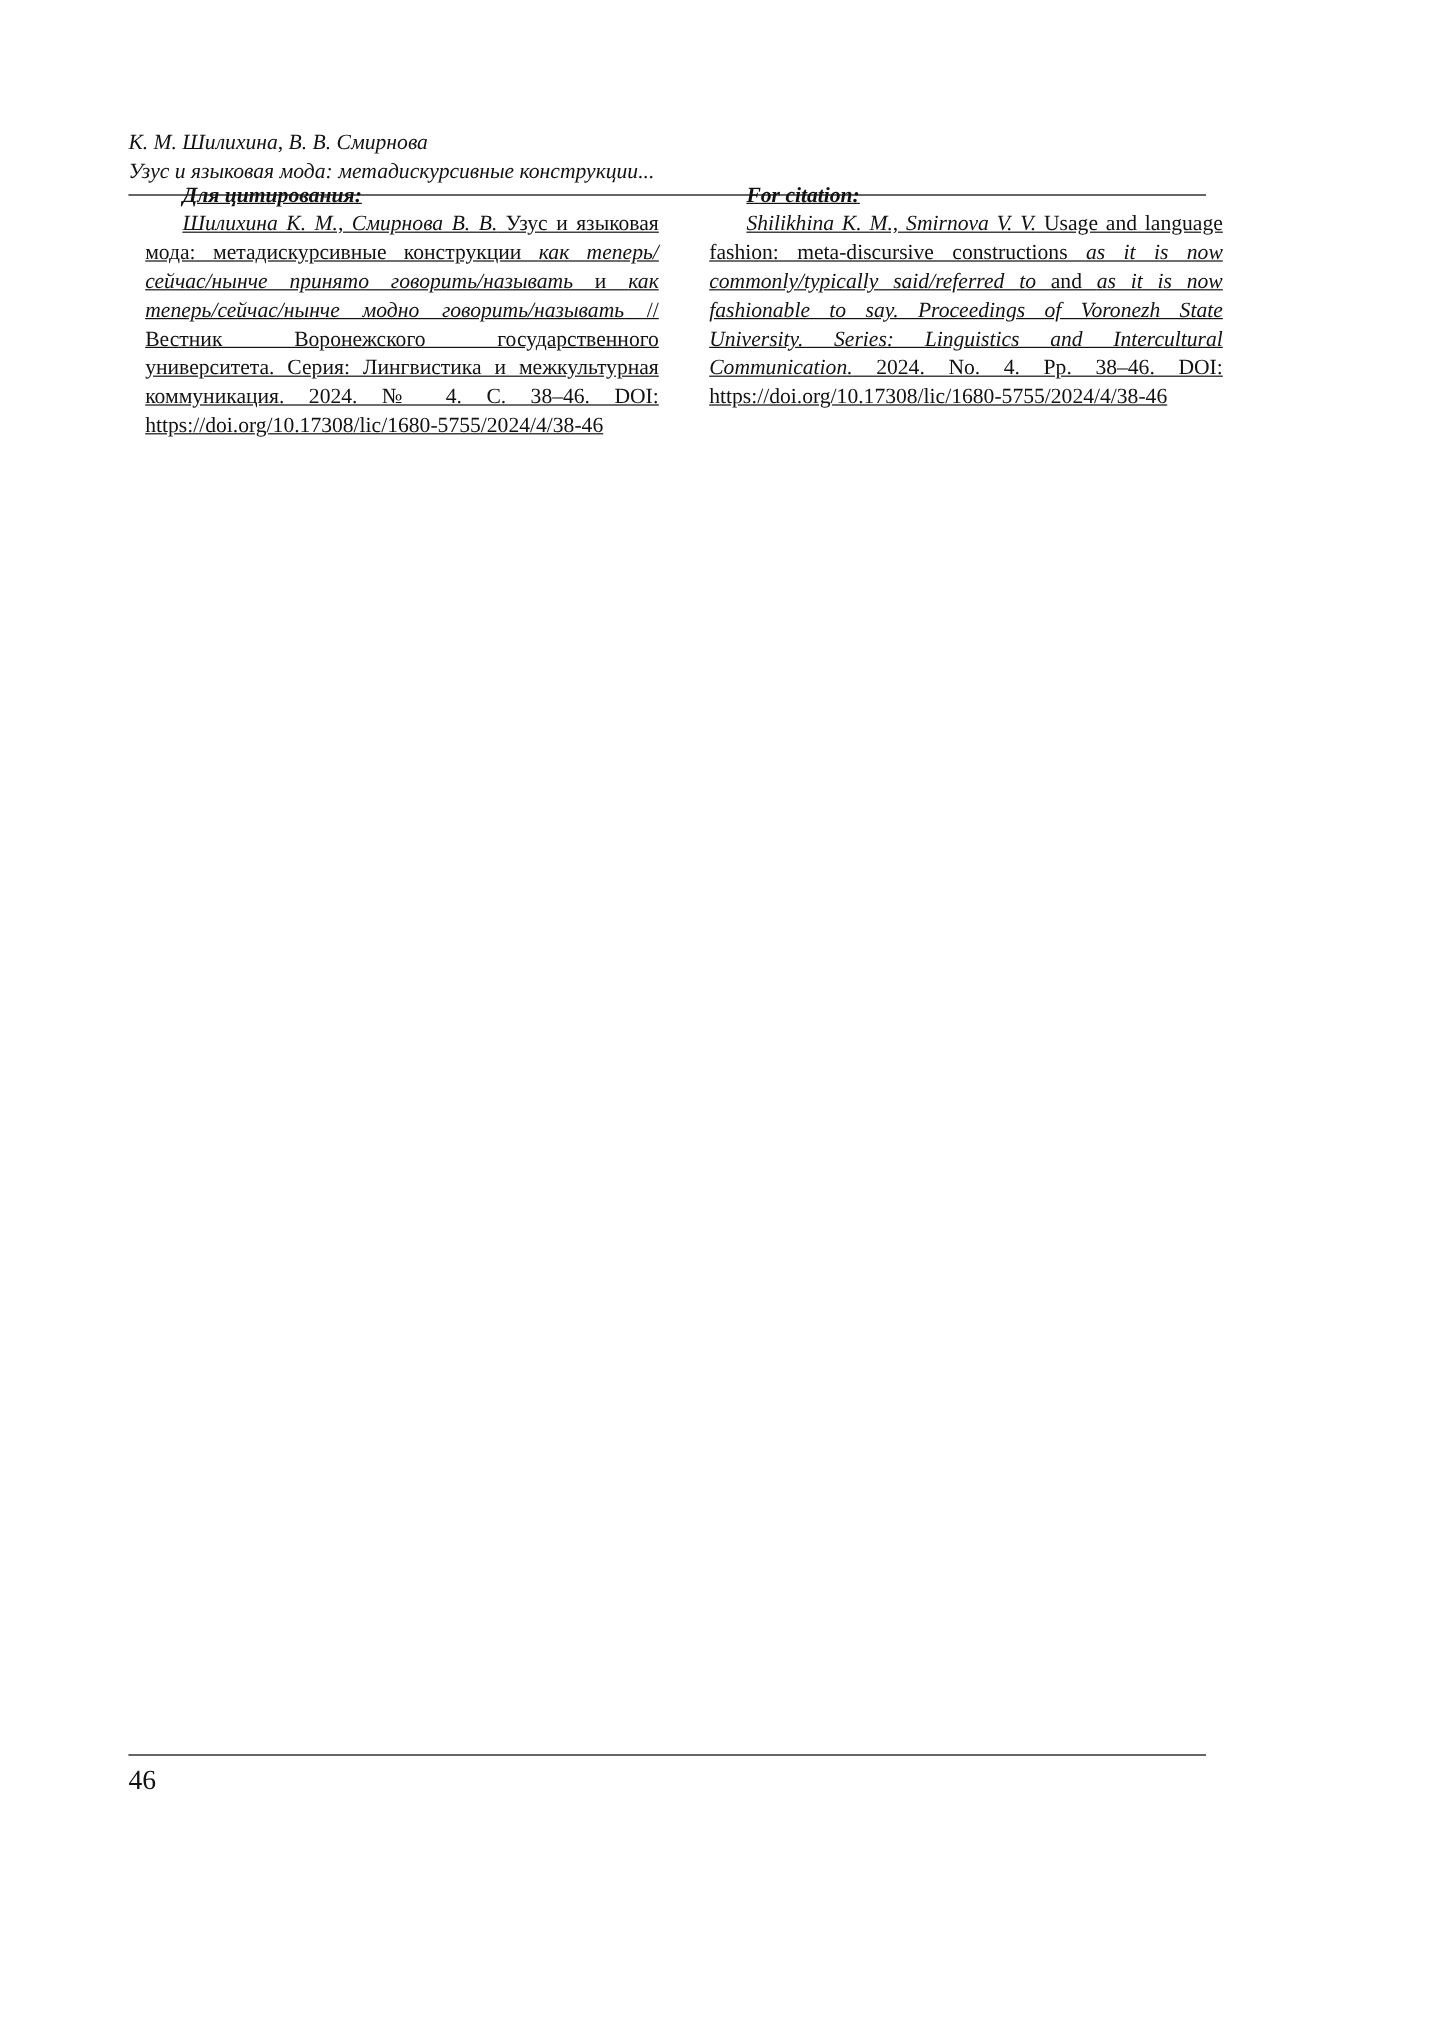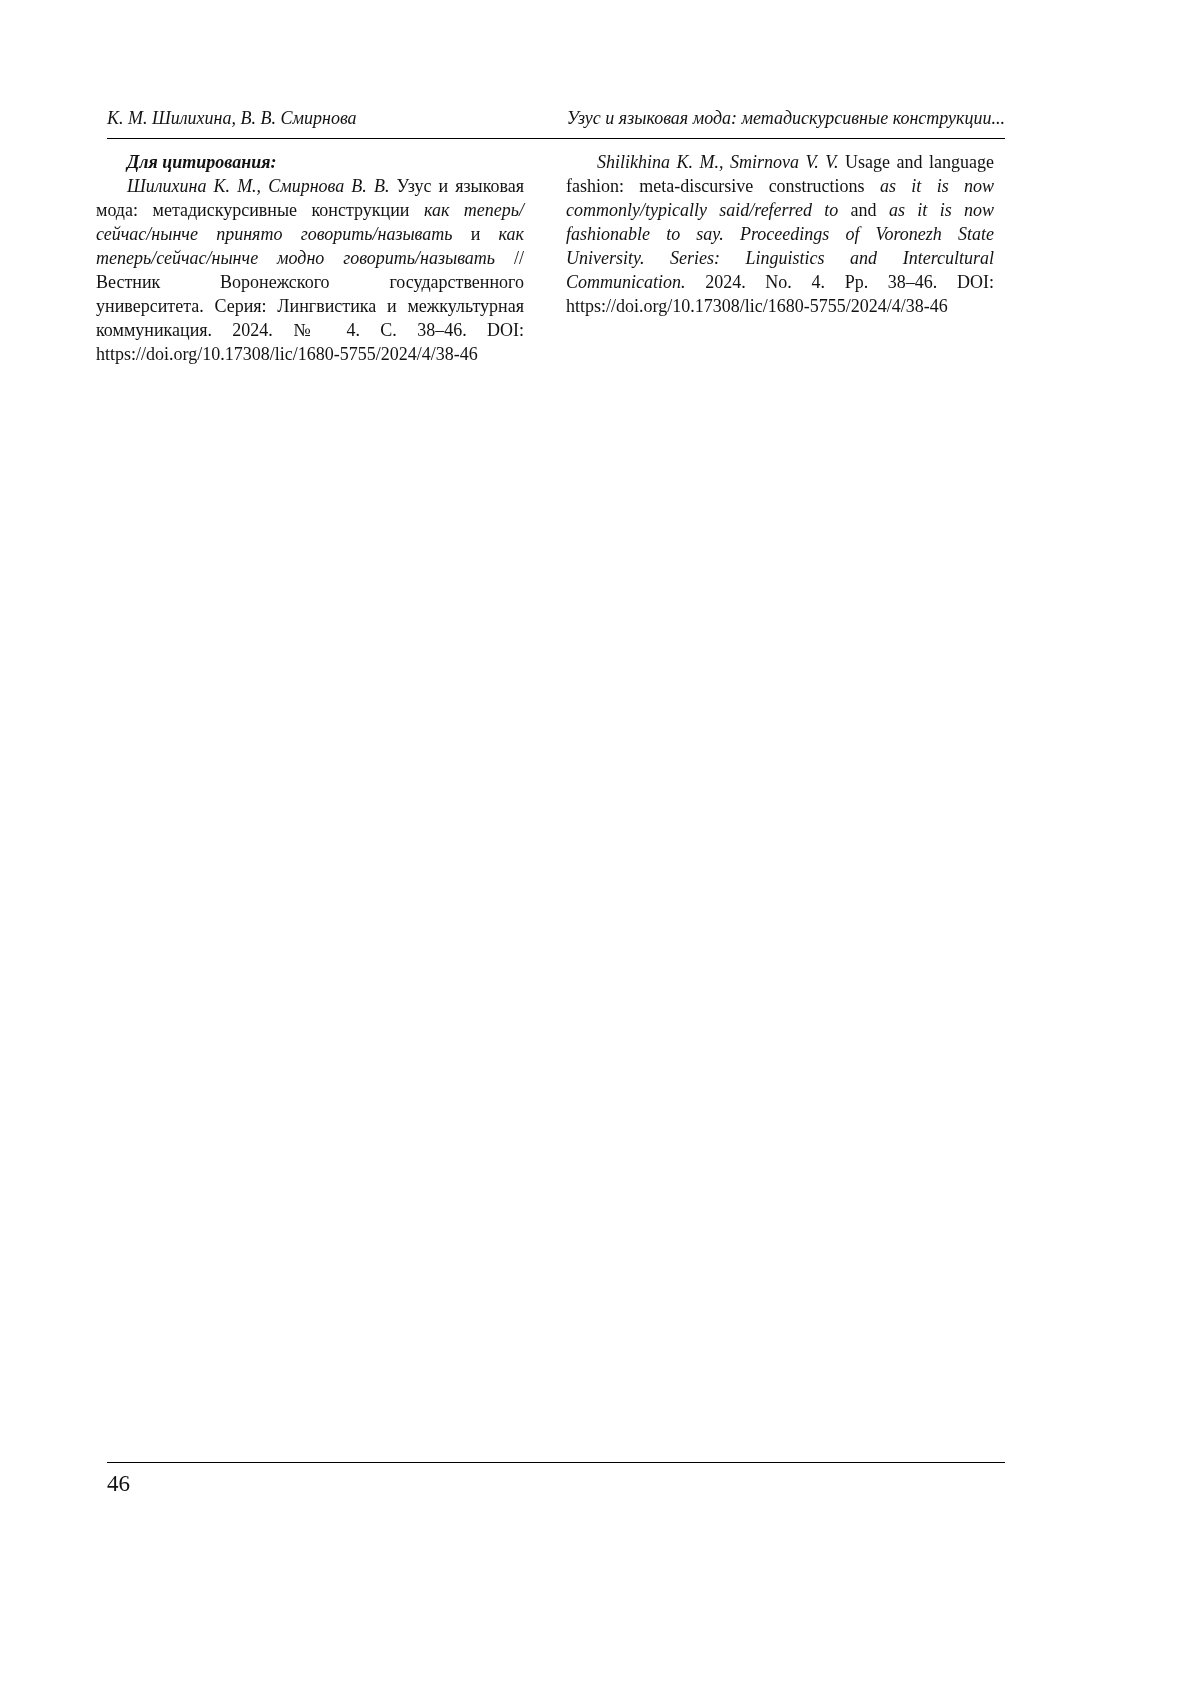--- a/index.html
+++ b/index.html
@@ -20,30 +20,32 @@
     top: 106px;
     width: 898px;
     display: flex;
     justify-content: space-between;
     align-items: baseline;
     font-style: italic;
     font-size: 18px;
     line-height: 24px;
     border-bottom: 1.5px solid #000;
     padding-bottom: 8px;
+    flex-direction: column;
   }
   .rh-left { white-space: nowrap; }
   .rh-right { white-space: nowrap; text-align: right; }
   .citations {
     position: absolute;
-    left: 96px;
+    left: 121px;
     top: 150px;
     width: 898px;
     display: flex;
     gap: 42px;
+    text-decoration: underline;
   }
   .col {
     width: 436px;
     font-size: 18px;
     line-height: 24px;
     text-align: justify;
   }
   .cit-heading {
     font-weight: bold;
     font-style: italic;
@@ -85,20 +87,21 @@
   </header>
 
   <main class="citations">
 
     <section class="col">
       <h3 class="cit-heading">Для цитирования:</h3>
       <p class="cit-text"><i>Шилихина К. М., Смирнова В. В.</i><span> Узус и языковая мода: метадискурсивные конструкции </span><i>как теперь/сейчас/нынче принято говорить/называть</i><span> и </span><i>как теперь/сейчас/нынче модно говорить/называть</i><span> // Вестник Воронежского государственного университета. Серия: Лингвистика и межкультурная коммуникация. 2024. № 4. С. 38–46. DOI: https://doi.org/10.17308/lic/1680-5755/2024/4/38-46</span></p>
     </section>
 
     <section class="col">
+      <h3 class="cit-heading">For citation:</h3>
       <p class="cit-text"><i>Shilikhina K. M., Smirnova V. V.</i><span> Usage and language fashion: meta-discursive constructions </span><i>as it is now commonly/typically said/referred to</i><span> and </span><i>as it is now fashionable to say. Proceedings of Voronezh State University. Series: Linguistics and Intercultural Communication.</i><span> 2024. No. 4. Pp. 38–46. DOI: https://doi.org/10.17308/lic/1680-5755/2024/4/38-46</span></p>
     </section>
 
   </main>
 
   <footer class="page-footer">
     <span class="page-num">46</span>
   </footer>
 
 </div>

